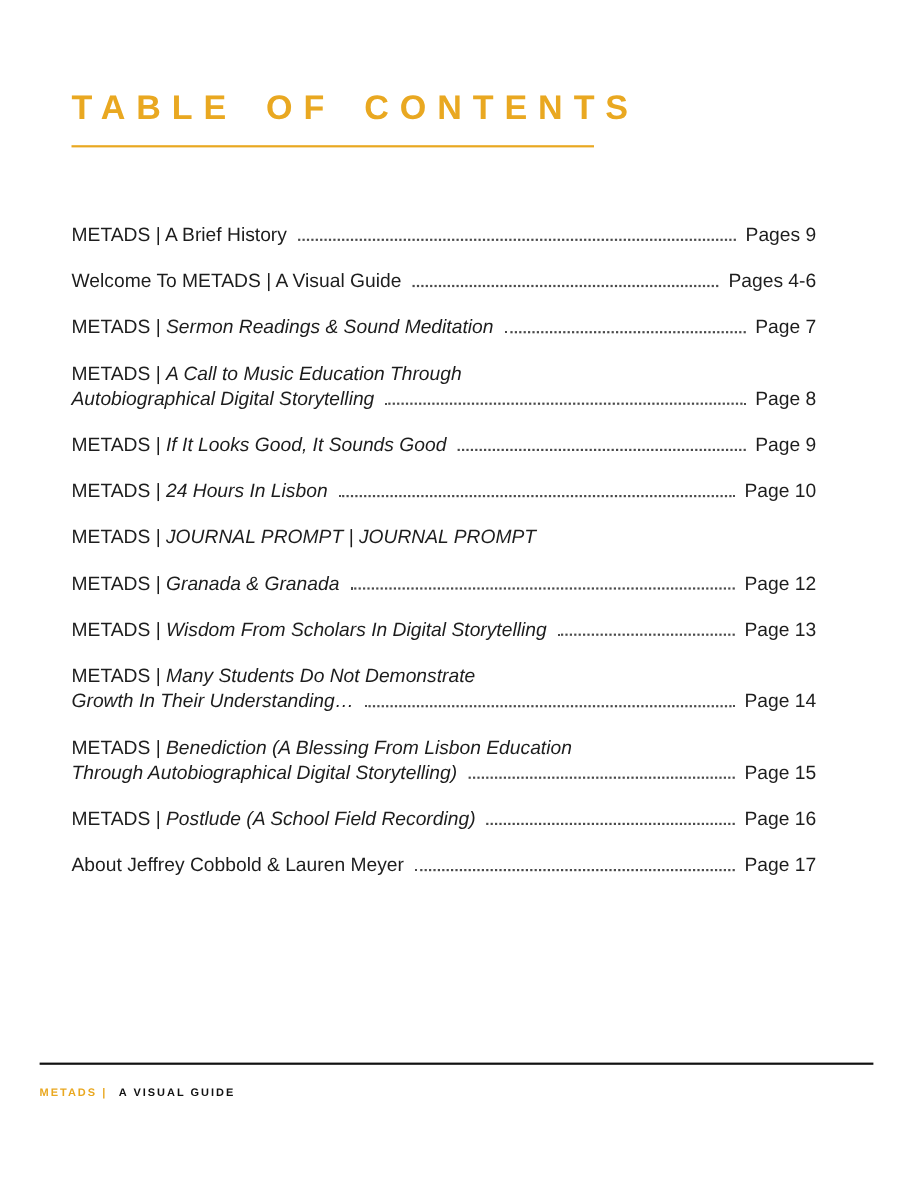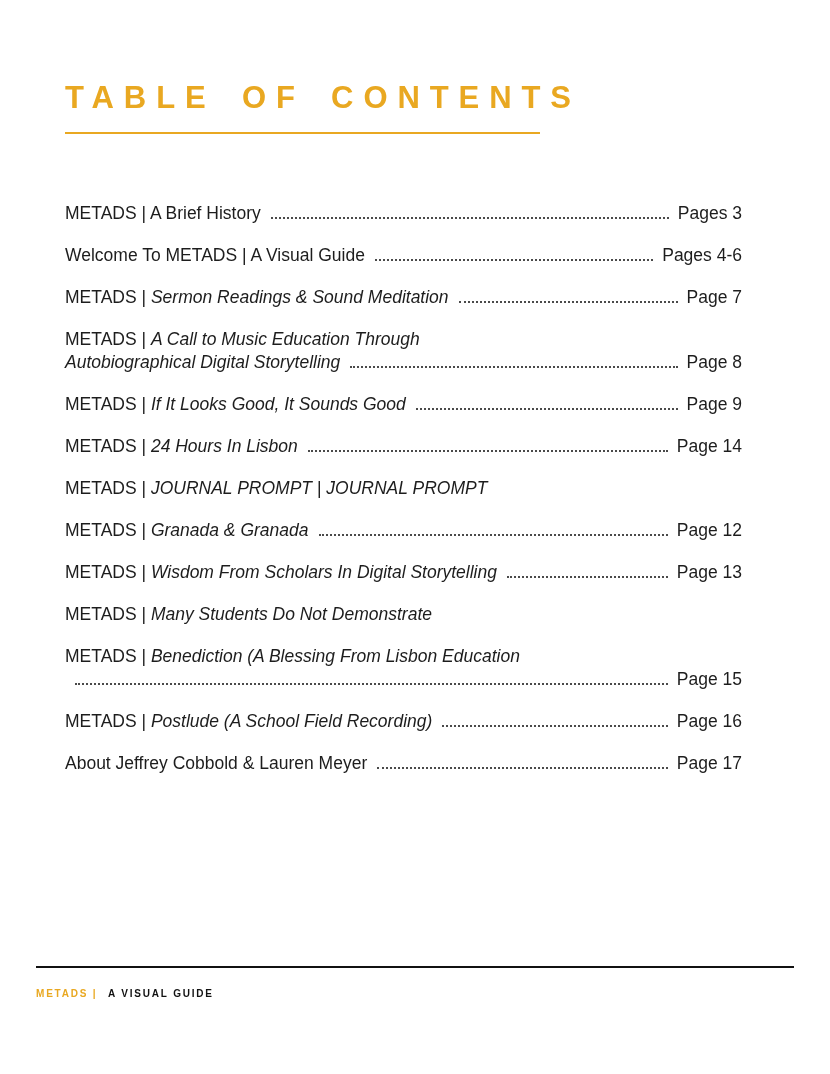--- a/index.html
+++ b/index.html
@@ -83,21 +83,21 @@
     <h1 class="doc-title">TABLE OF CONTENTS</h1>
     <div class="title-underline"></div>
 
     <div class="toc-list">
 
       <div class="toc-item">
         <div class="row">
           <span class="t-reg">METADS | A Brief History</span>
             <span class="t-it"></span>
           <span class="leader"></span>
-          <span class="pagenum">Pages 3</span>
+          <span class="pagenum">Pages 9</span>
         </div>
       </div>
 
       <div class="toc-item">
         <div class="row">
           <span class="t-reg">Welcome To METADS | A Visual Guide</span>
             <span class="t-it"></span>
           <span class="leader"></span>
           <span class="pagenum">Pages 4-6</span>
         </div>
@@ -130,59 +130,65 @@
           <span class="leader"></span>
           <span class="pagenum">Page 9</span>
         </div>
       </div>
 
       <div class="toc-item">
         <div class="row">
           <span class="t-reg">METADS | </span>
             <span class="t-it">24 Hours In Lisbon</span>
           <span class="leader"></span>
+          <span class="pagenum">Page 10</span>
+        </div>
+      </div>
+
+      <div class="toc-item">
+        <div>
+          <span class="t-reg">METADS | </span><span class="t-it">JOURNAL PROMPT | JOURNAL PROMPT</span>
+        </div>
+      </div>
+
+      <div class="toc-item">
+        <div class="row">
+          <span class="t-reg">METADS | </span>
+            <span class="t-it">Granada &amp; Granada</span>
+          <span class="leader"></span>
+          <span class="pagenum">Page 12</span>
+        </div>
+      </div>
+
+      <div class="toc-item">
+        <div class="row">
+          <span class="t-reg">METADS | </span>
+            <span class="t-it">Wisdom From Scholars In Digital Storytelling</span>
+          <span class="leader"></span>
+          <span class="pagenum">Page 13</span>
+        </div>
+      </div>
+
+      <div class="toc-item">
+        <div>
+          <span class="t-reg">METADS | </span><span class="t-it">Many Students Do Not Demonstrate</span>
+        </div>
+        <div class="row">
+          <span class="t-it">Growth In Their Understanding…</span>
+          <span class="leader"></span>
           <span class="pagenum">Page 14</span>
         </div>
       </div>
 
       <div class="toc-item">
         <div>
-          <span class="t-reg">METADS | </span><span class="t-it">JOURNAL PROMPT | JOURNAL PROMPT</span>
-        </div>
-      </div>
-
-      <div class="toc-item">
-        <div class="row">
-          <span class="t-reg">METADS | </span>
-            <span class="t-it">Granada &amp; Granada</span>
-          <span class="leader"></span>
-          <span class="pagenum">Page 12</span>
-        </div>
-      </div>
-
-      <div class="toc-item">
-        <div class="row">
-          <span class="t-reg">METADS | </span>
-            <span class="t-it">Wisdom From Scholars In Digital Storytelling</span>
-          <span class="leader"></span>
-          <span class="pagenum">Page 13</span>
-        </div>
-      </div>
-
-      <div class="toc-item">
-        <div>
-          <span class="t-reg">METADS | </span><span class="t-it">Many Students Do Not Demonstrate</span>
-        </div>
-      </div>
-
-      <div class="toc-item">
-        <div>
           <span class="t-reg">METADS | </span><span class="t-it">Benediction (A Blessing From Lisbon Education</span>
         </div>
         <div class="row">
+          <span class="t-it">Through Autobiographical Digital Storytelling)</span>
           <span class="leader"></span>
           <span class="pagenum">Page 15</span>
         </div>
       </div>
 
       <div class="toc-item">
         <div class="row">
           <span class="t-reg">METADS | </span>
             <span class="t-it">Postlude (A School Field Recording)</span>
           <span class="leader"></span>

